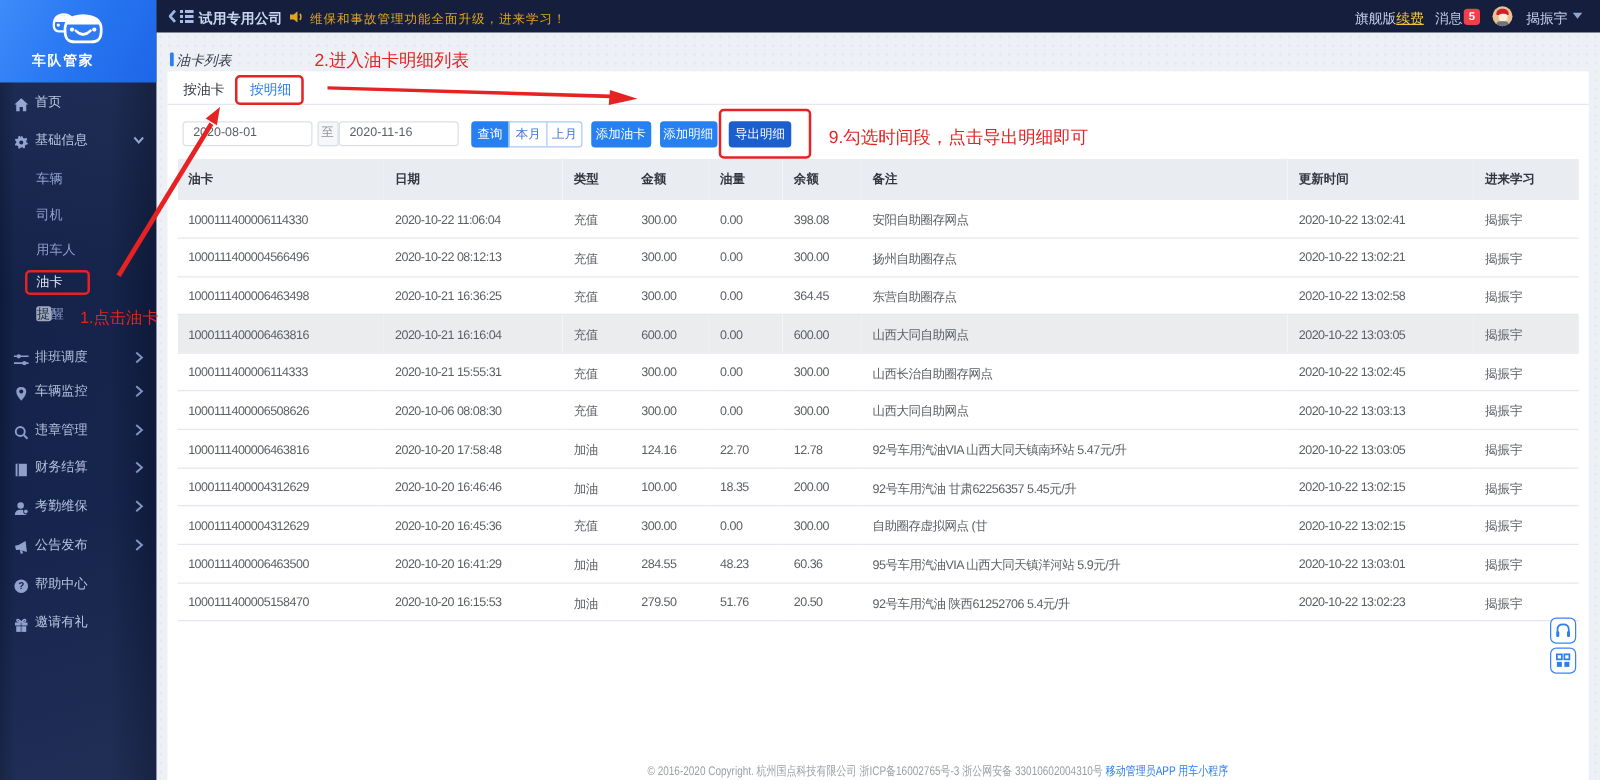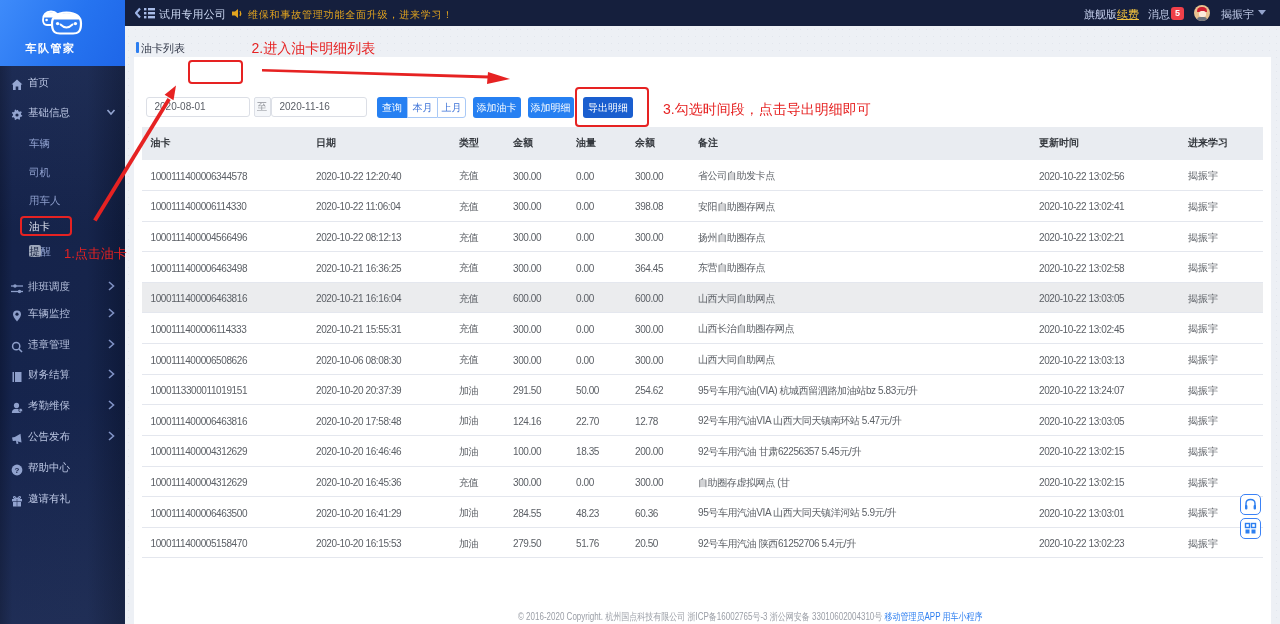--- a/index.html
+++ b/index.html
@@ -10,21 +10,21 @@
   
   #main {
     left:125px; top:26px; width:1155px; height:598px;
     background-color:#edf0f5;
     background-image:radial-gradient(circle, #e2e6ed 0.8px, rgba(0,0,0,0) 1px);
     background-size:7px 7px;
   }
 
   
   #topbar { left:125px; top:0; width:1155px; height:26px; background:#151f3d; }
-  #topbar .co { left:34px; top:7px; color:#ccd8f2; font-size:11px; font-weight:normal; letter-spacing:0.2px; }
+  #topbar .co { left:34px; top:7px; color:#ccd8f2; font-size:11px; font-weight:bold; letter-spacing:0.2px; }
   #topbar .notice { left:123px; top:8px; color:#e2a41f; font-size:10px; letter-spacing:0.8px; }
   .tb-r { color:#c3cdea; font-size:11px; top:7px; }
   #badge5 { left:1046px; top:6.5px; width:13px; height:13px; background:#f0404a; border-radius:3px;
             color:#fff; font-size:9px; text-align:center; line-height:13px; font-weight:bold;}
   #avatar { left:1069px; top:5px; width:16px; height:16px; border-radius:50%; background:#e9c290; overflow:hidden;}
   #avatar .hat { position:absolute; left:3px; top:2px; width:10px; height:5px; background:#cf1f30; border-radius:5px 5px 1px 1px;}
   #avatar .face{ position:absolute; left:4.5px; top:6px; width:7px; height:6px; background:#fbe9da; border-radius:2.5px;}
   #avatar .body{ position:absolute; left:3px; top:11.5px; width:10px; height:4.5px; background:#6d7480; border-radius:3px 3px 0 0;}
 
   
@@ -39,21 +39,21 @@
      font-size:11px; font-weight:bold; letter-spacing:1.5px; }
   .mi { left:0; width:125px; height:22px; color:#bdc8e6; font-size:10.5px; line-height:22px; }
   .mi .ic { position:absolute; left:11px; top:5px; width:12px; height:12px; }
   .mi .tx { position:absolute; left:28px; top:0; }
   .mi .ar { position:absolute; right:8px; top:5px; width:12px; height:12px; }
   .sub { color:#93a5d6; }
   .sub .tx { left:29px; }
 
   
   #ttl-bar { left:135.5px; top:41.5px; width:3px; height:11px; background:#2c7ef0; border-radius:1px; }
-  #ttl { left:141px; top:41px; font-size:11px; color:#33394a; }
+  #ttl { left:141px; top:41px; font-size:11px; color:#33394a;font-style:italic; }
 
   
   #card { left:133.5px; top:57px; width:1137px; height:567px; background:#ffffff; }
   #tabs { position:absolute; left:0; top:0; width:1137px; height:27px; border-bottom:1px solid #e4e7ed; }
   #tab1 { position:absolute; left:13px; top:7px; font-size:11px; color:#2f3440; }
   #tab2 { position:absolute; left:66.5px; top:7px; font-size:11px; color:#2c7ef0; }
 
   
   .inp { position:absolute; top:39.5px; height:20px; border:1px solid #dcdfe6; border-radius:3px;
          background:#fff; font-size:10px; color:#5a5e66; line-height:18px; padding-left:8px; }
@@ -255,20 +255,24 @@
           </svg></span>
         <span class="tx">邀请有礼</span>
       </div>
     </div>
   </div>
 
   <div id="ttl-bar" class="abs"></div>
   <div id="ttl" class="abs">油卡列表</div>
 
   <div id="card" class="abs">
+    <div id="tabs">
+      <span id="tab1">按油卡</span>
+      <span id="tab2">按明细</span>
+    </div>
     <div class="inp" style="left:12px;width:104px;">2020-08-01</div>
     <div id="zhi">至</div>
     <div class="inp" style="left:137px;width:96px;">2020-11-16</div>
     <div id="seg">
       <div class="s1">查询</div>
       <div class="s2">本月</div>
       <div class="s3">上月</div>
     </div>
     <div class="btn btn-blue" style="left:339px;width:48px;">添加油卡</div>
     <div class="btn btn-blue" style="left:394px;width:46px;">添加明细</div>
@@ -291,31 +295,20 @@
           <th>日期</th>
           <th>类型</th>
           <th>金额</th>
           <th>油量</th>
           <th>余额</th>
           <th>备注</th>
           <th>更新时间</th>
           <th>进来学习</th>
         </tr>
         <tr>
-          <td>1000111400006344578</td>
-          <td>2020-10-22 12:20:40</td>
-          <td>充值</td>
-          <td>300.00</td>
-          <td>0.00</td>
-          <td>300.00</td>
-          <td>省公司自助发卡点</td>
-          <td>2020-10-22 13:02:56</td>
-          <td>揭振宇</td>
-        </tr>
-        <tr>
           <td>1000111400006114330</td>
           <td>2020-10-22 11:06:04</td>
           <td>充值</td>
           <td>300.00</td>
           <td>0.00</td>
           <td>398.08</td>
           <td>安阳自助圈存网点</td>
           <td>2020-10-22 13:02:41</td>
           <td>揭振宇</td>
         </tr>
@@ -365,31 +358,20 @@
         </tr>
         <tr>
           <td>1000111400006508626</td>
           <td>2020-10-06 08:08:30</td>
           <td>充值</td>
           <td>300.00</td>
           <td>0.00</td>
           <td>300.00</td>
           <td>山西大同自助网点</td>
           <td>2020-10-22 13:03:13</td>
-          <td>揭振宇</td>
-        </tr>
-        <tr>
-          <td>1000113300011019151</td>
-          <td>2020-10-20 20:37:39</td>
-          <td>加油</td>
-          <td>291.50</td>
-          <td>50.00</td>
-          <td>254.62</td>
-          <td>95号车用汽油(VIA) 杭城西留泗路加油站bz 5.83元/升</td>
-          <td>2020-10-22 13:24:07</td>
           <td>揭振宇</td>
         </tr>
         <tr>
           <td>1000111400006463816</td>
           <td>2020-10-20 17:58:48</td>
           <td>加油</td>
           <td>124.16</td>
           <td>22.70</td>
           <td>12.78</td>
           <td>92号车用汽油VIA 山西大同天镇南环站 5.47元/升</td>
@@ -460,21 +442,21 @@
       <rect x="4.5" y="10.5" width="4" height="4" fill="#2d7ff0"></rect>
       <rect x="10.5" y="10.5" width="4" height="4" fill="#2d7ff0"></rect>
     </svg>
   </div>
 
   <div class="rbox abs" style="left:19.5px;top:215.5px;width:52px;height:20px;"></div>
   <div class="rtxt abs" style="left:64px;top:244.5px;font-size:13px;">1.点击油卡</div>
   <div class="rbox abs" style="left:187.5px;top:59.5px;width:55.5px;height:24.5px;"></div>
   <div class="rtxt abs" style="left:251.5px;top:39.5px;font-size:14px;">2.进入油卡明细列表</div>
   <div class="rbox abs" style="left:575px;top:86.5px;width:73.5px;height:40px;"></div>
-  <div class="rtxt abs" style="left:663px;top:100.5px;font-size:14px;">3.勾选时间段，点击导出明细即可</div>
+  <div class="rtxt abs" style="left:663px;top:100.5px;font-size:14px;">9.勾选时间段，点击导出明细即可</div>
   <svg class="abs" style="left:0;top:0;pointer-events:none" width="1280" height="624" viewBox="0 0 1280 624">
     <g fill="#e62222" stroke="none">
       <path d="M93.2 219.5 L167.5 98 L170.7 100 L96.5 221.5 Z"></path>
       <polygon points="176,85.5 173.5,100.2 164.6,94.7"></polygon>
       <path d="M262 69 L489 75.5 L489 78.5 L262 71.5 Z"></path>
       <polygon points="488,72 510,79 487,84"></polygon>
     </g>
   </svg>
 
 </body></html>

